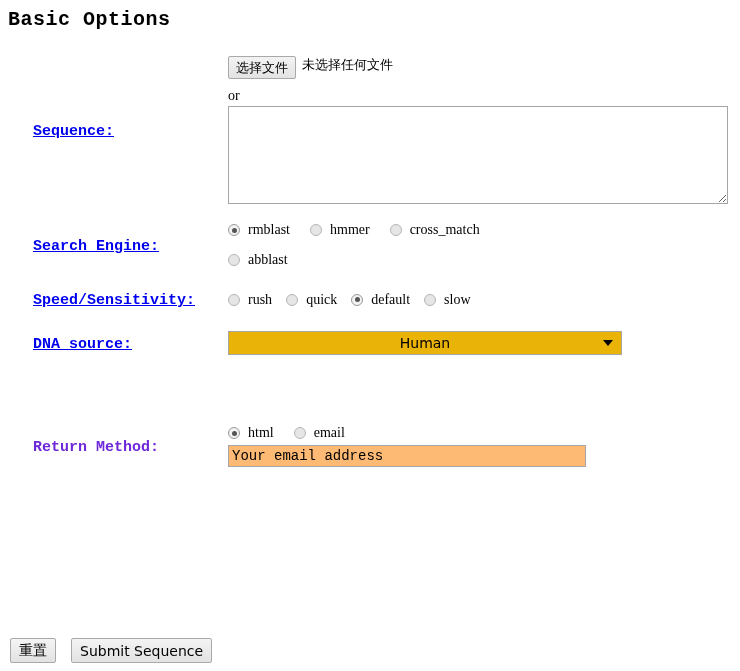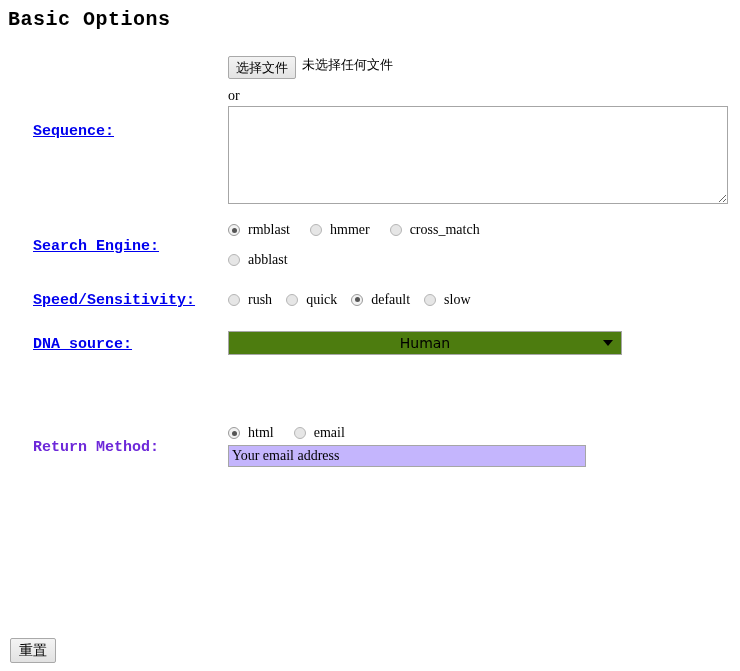--- a/index.html
+++ b/index.html
@@ -176,21 +176,21 @@
   .radio-gap-sm { width: 14px; display: inline-block; flex: 0 0 auto; }
 
   .radio-row-2 { margin-top: 14px; }
 
   
   .dna-select {
     width: 394px;
     height: 24px;
     box-sizing: border-box;
     border: 1px solid #a6a6a6;
-    background: #4d7c0f;
+    background: #eab308;
     font-family: "DejaVu Sans", "Liberation Sans", sans-serif;
     font-size: 14px;
     color: #000;
     text-align: center;
     text-align-last: center;
     padding: 0 4px;
     cursor: pointer;
     position: relative;
     display: flex;
     align-items: center;
@@ -213,22 +213,22 @@
   }
 
   
   .email-input {
     display: block;
     width: 358px;
     height: 22px;
     margin-top: 4px;
     box-sizing: border-box;
     border: 1px solid #a6a6a6;
-    background: #c4b5fd;
-    font-family: Liberation Serif, serif;
+    background: #fdba74;
+    font-family: Liberation Mono, monospace;
     font-size: 14px;
     color: #000;
     padding: 1px 3px;
     outline: none;
   }
 
   
   .button-bar {
     position: absolute;
     left: 10px;
@@ -392,15 +392,16 @@
           </div>
           <input class="email-input" type="text" value="Your email address" style="">
         </td>
       </tr>
 
     </tbody>
   </table>
 
   <div class="button-bar">
     <span class="form-button">重置</span>
+    <span class="form-button">Submit Sequence</span>
   </div>
 
 </div>
 
 </body></html>

